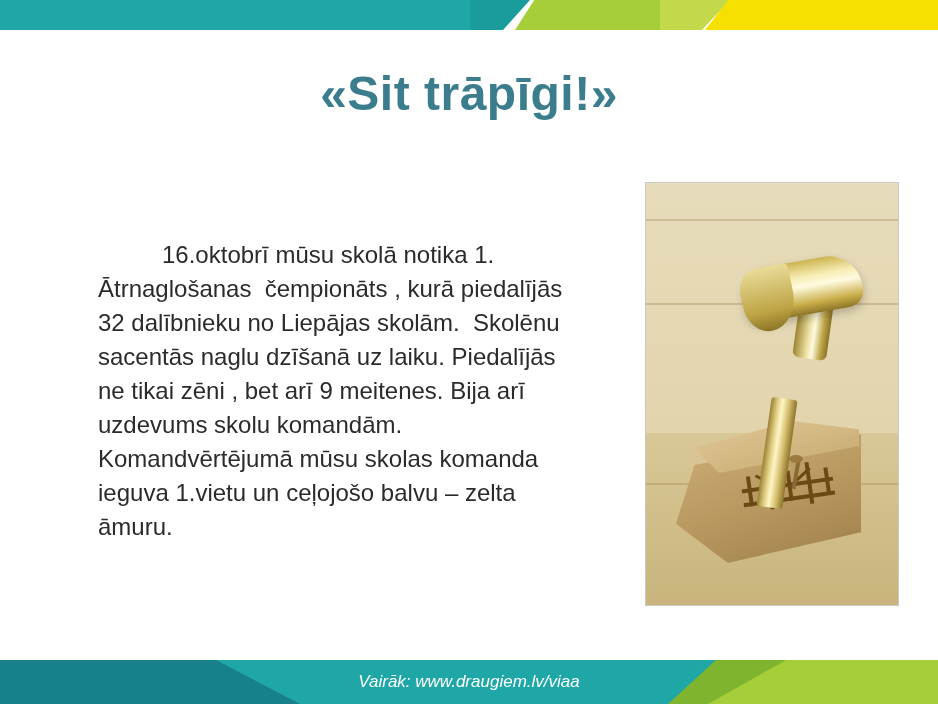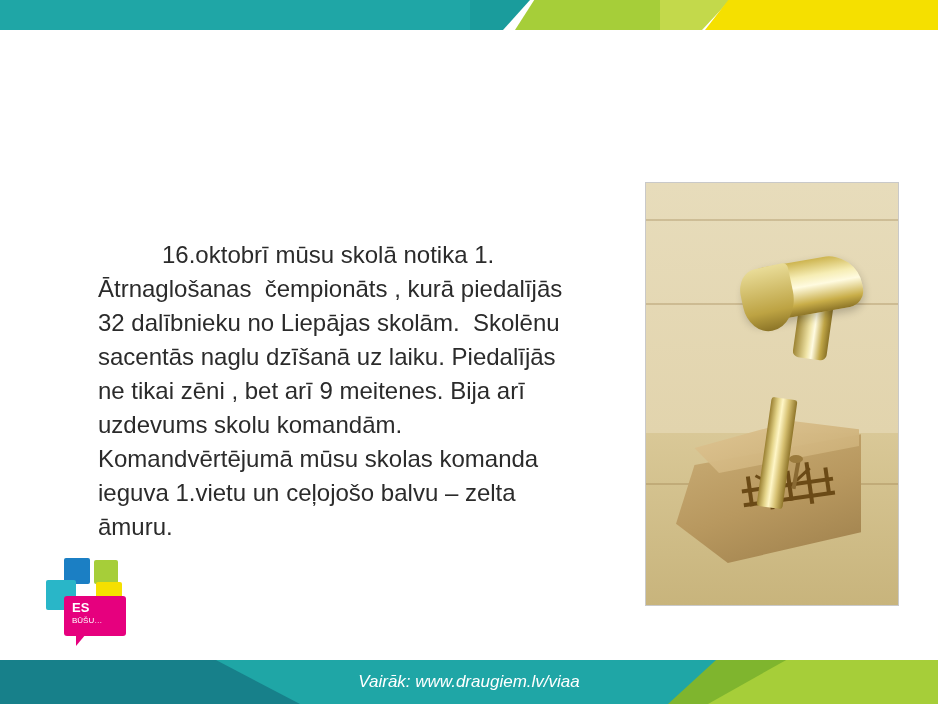--- a/index.html
+++ b/index.html
@@ -286,20 +286,21 @@
 <div class="slide">
 
   <div class="top-band">
     <div class="seg tb-teal"></div>
     <div class="seg tb-teal2"></div>
     <div class="seg tb-green"></div>
     <div class="seg tb-green2"></div>
     <div class="seg tb-yellow"></div>
   </div>
 
+  <div class="title">«Sit trāpīgi!»</div>
 
   <div class="body-text">16.oktobrī mūsu skolā notika 1. Ātrnaglošanas  čempionāts , kurā piedalījās 32 dalībnieku no Liepājas skolām.  Skolēnu sacentās naglu dzīšanā uz laiku. Piedalījās ne tikai zēni , bet arī 9 meitenes. Bija arī uzdevums skolu komandām. Komandvērtējumā mūsu skolas komanda ieguva 1.vietu un ceļojošo balvu – zelta āmuru.</div>
 
   <div class="photo">
     <div class="wall"></div>
     <div class="floor"></div>
     <div class="plank-line pl1"></div>
     <div class="plank-line pl2"></div>
     <div class="plank-line pl3"></div>
 
@@ -320,31 +321,20 @@
 
     <div class="nail"></div>
     <div class="nail-head"></div>
 
     <div class="hammer-handle"></div>
     <div class="hammer-neck"></div>
     <div class="hammer-head"></div>
     <div class="hammer-claw"></div>
   </div>
 
-  <div class="logo">
-    <div class="sq sq-blue"></div>
-    <div class="sq sq-green"></div>
-    <div class="sq sq-cyan"></div>
-    <div class="sq sq-yellow"></div>
-    <div class="logo-box">
-      <div class="es">ES</div>
-      <div class="busu">BŪŠU…</div>
-    </div>
-    <div class="logo-tail"></div>
-  </div>
 
   <div class="bottom-band">
     <div class="bb-dark"></div>
     <div class="bb-green-dark"></div>
     <div class="bb-green"></div>
     <div class="bottom-text">Vairāk: www.draugiem.lv/viaa</div>
   </div>
 
 </div>
 

